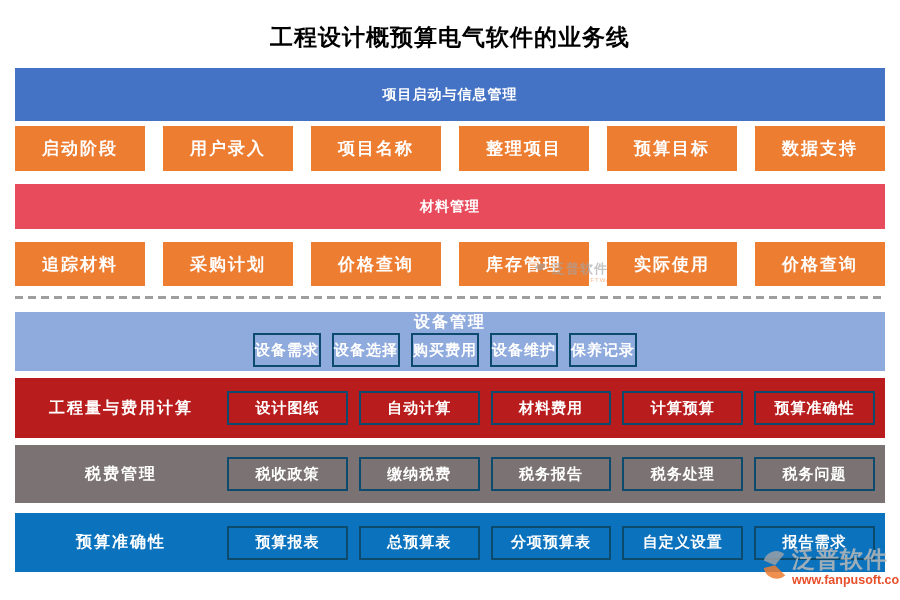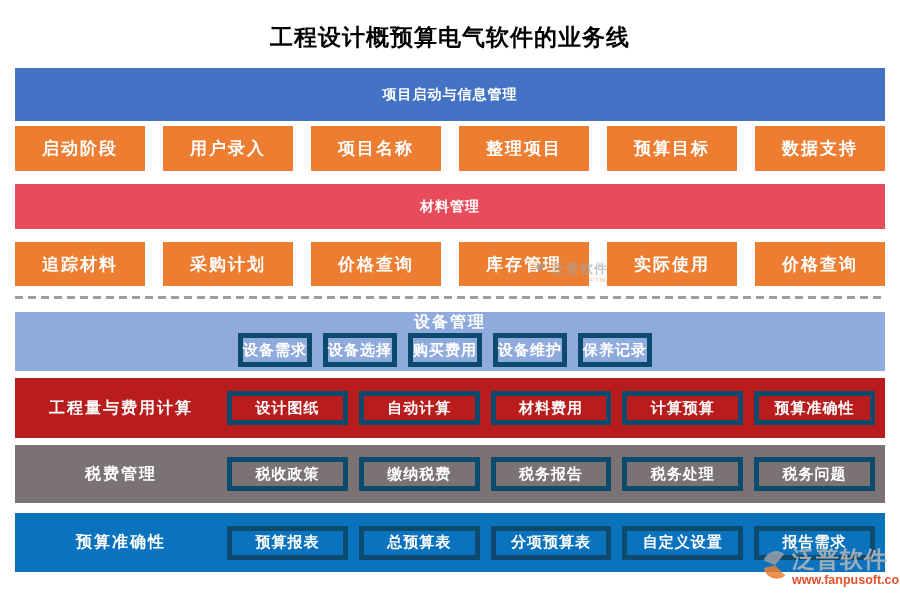--- a/index.html
+++ b/index.html
@@ -41,21 +41,21 @@
   .group-quantity  { height: 60px; background: #b91c1c; margin-top: 7px; }
   .group-tax       { height: 58px; background: #7B7373; margin-top: 7px; }
   .group-report    { height: 59px; background: #0B72BE; margin-top: 10px; }
 
   .group-label {
     width: 212px; text-align: center; font-size: 16px; font-weight: 700;
     letter-spacing: 2px; flex: 0 0 auto;
   }
   .group-buttons { flex: 1; display: flex; gap: 11px; padding-right: 10px; }
   .gbtn {
-    flex: 1; height: 34px; border: 5px solid #0c4a6e; color: #fff;
+    flex: 1; height: 34px; border: 2px solid #0c4a6e; color: #fff;
     display: flex; align-items: center; justify-content: center;
     font-size: 15px; font-weight: 700; letter-spacing: 1px;
     background: transparent; cursor: pointer;
   }
 
   
   .wm-center {
     position: absolute; left: 533px; top: 262px; display: flex; align-items: flex-start;
     gap: 3px; z-index: 5; pointer-events: none;
   }

